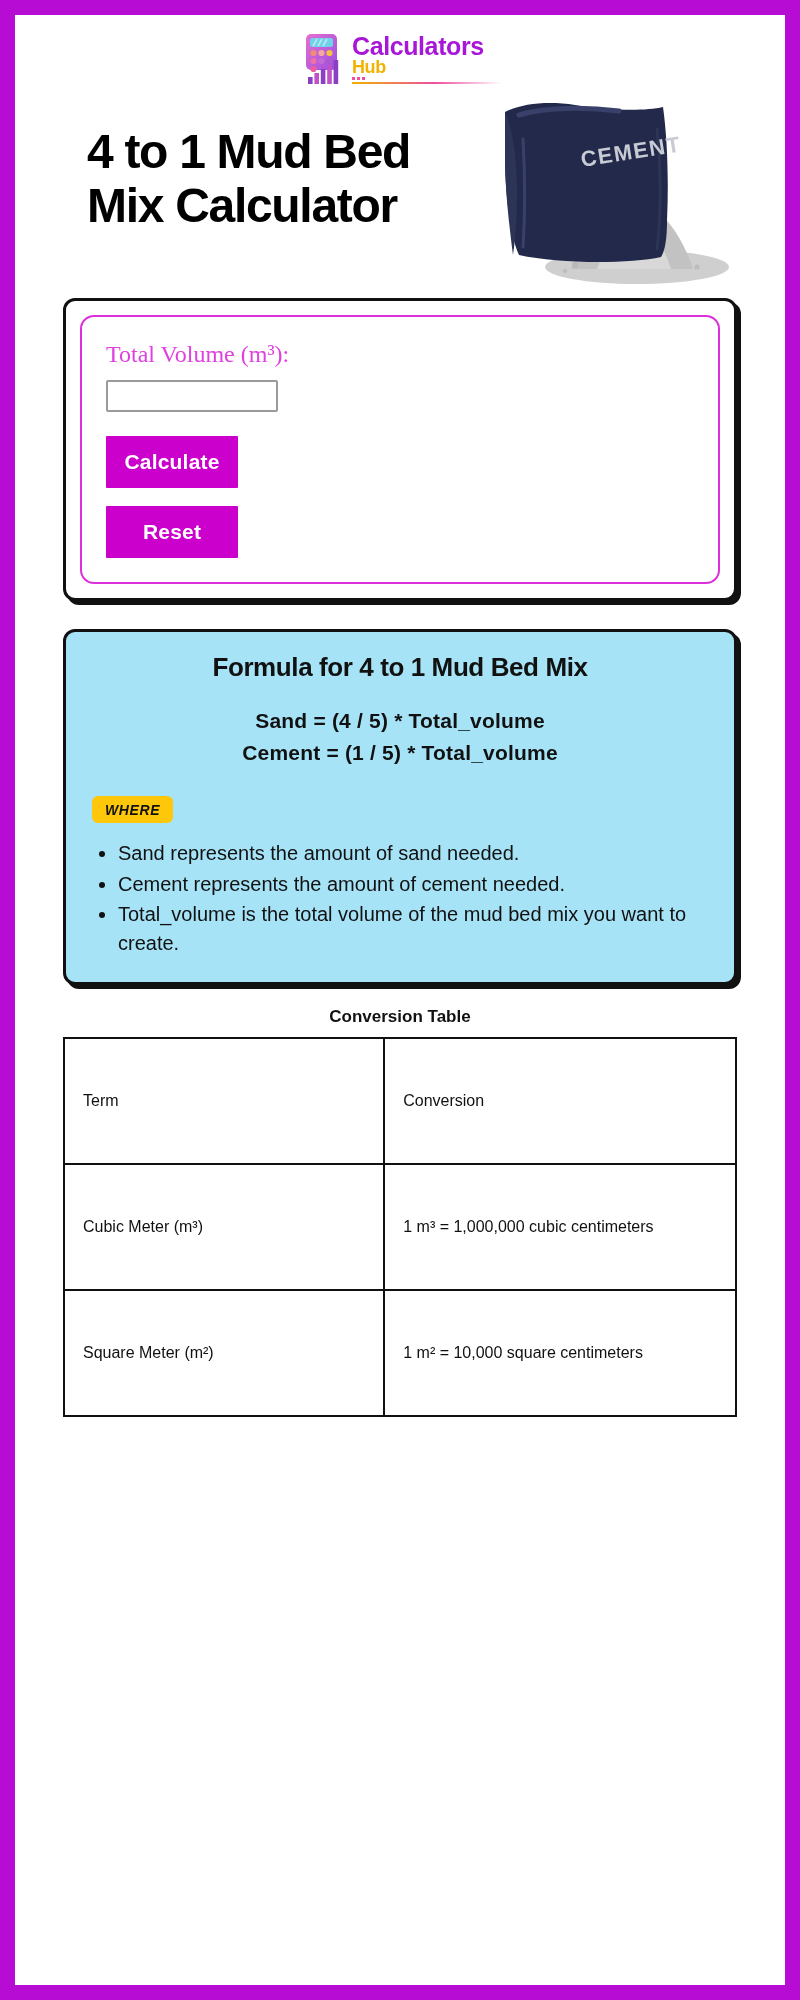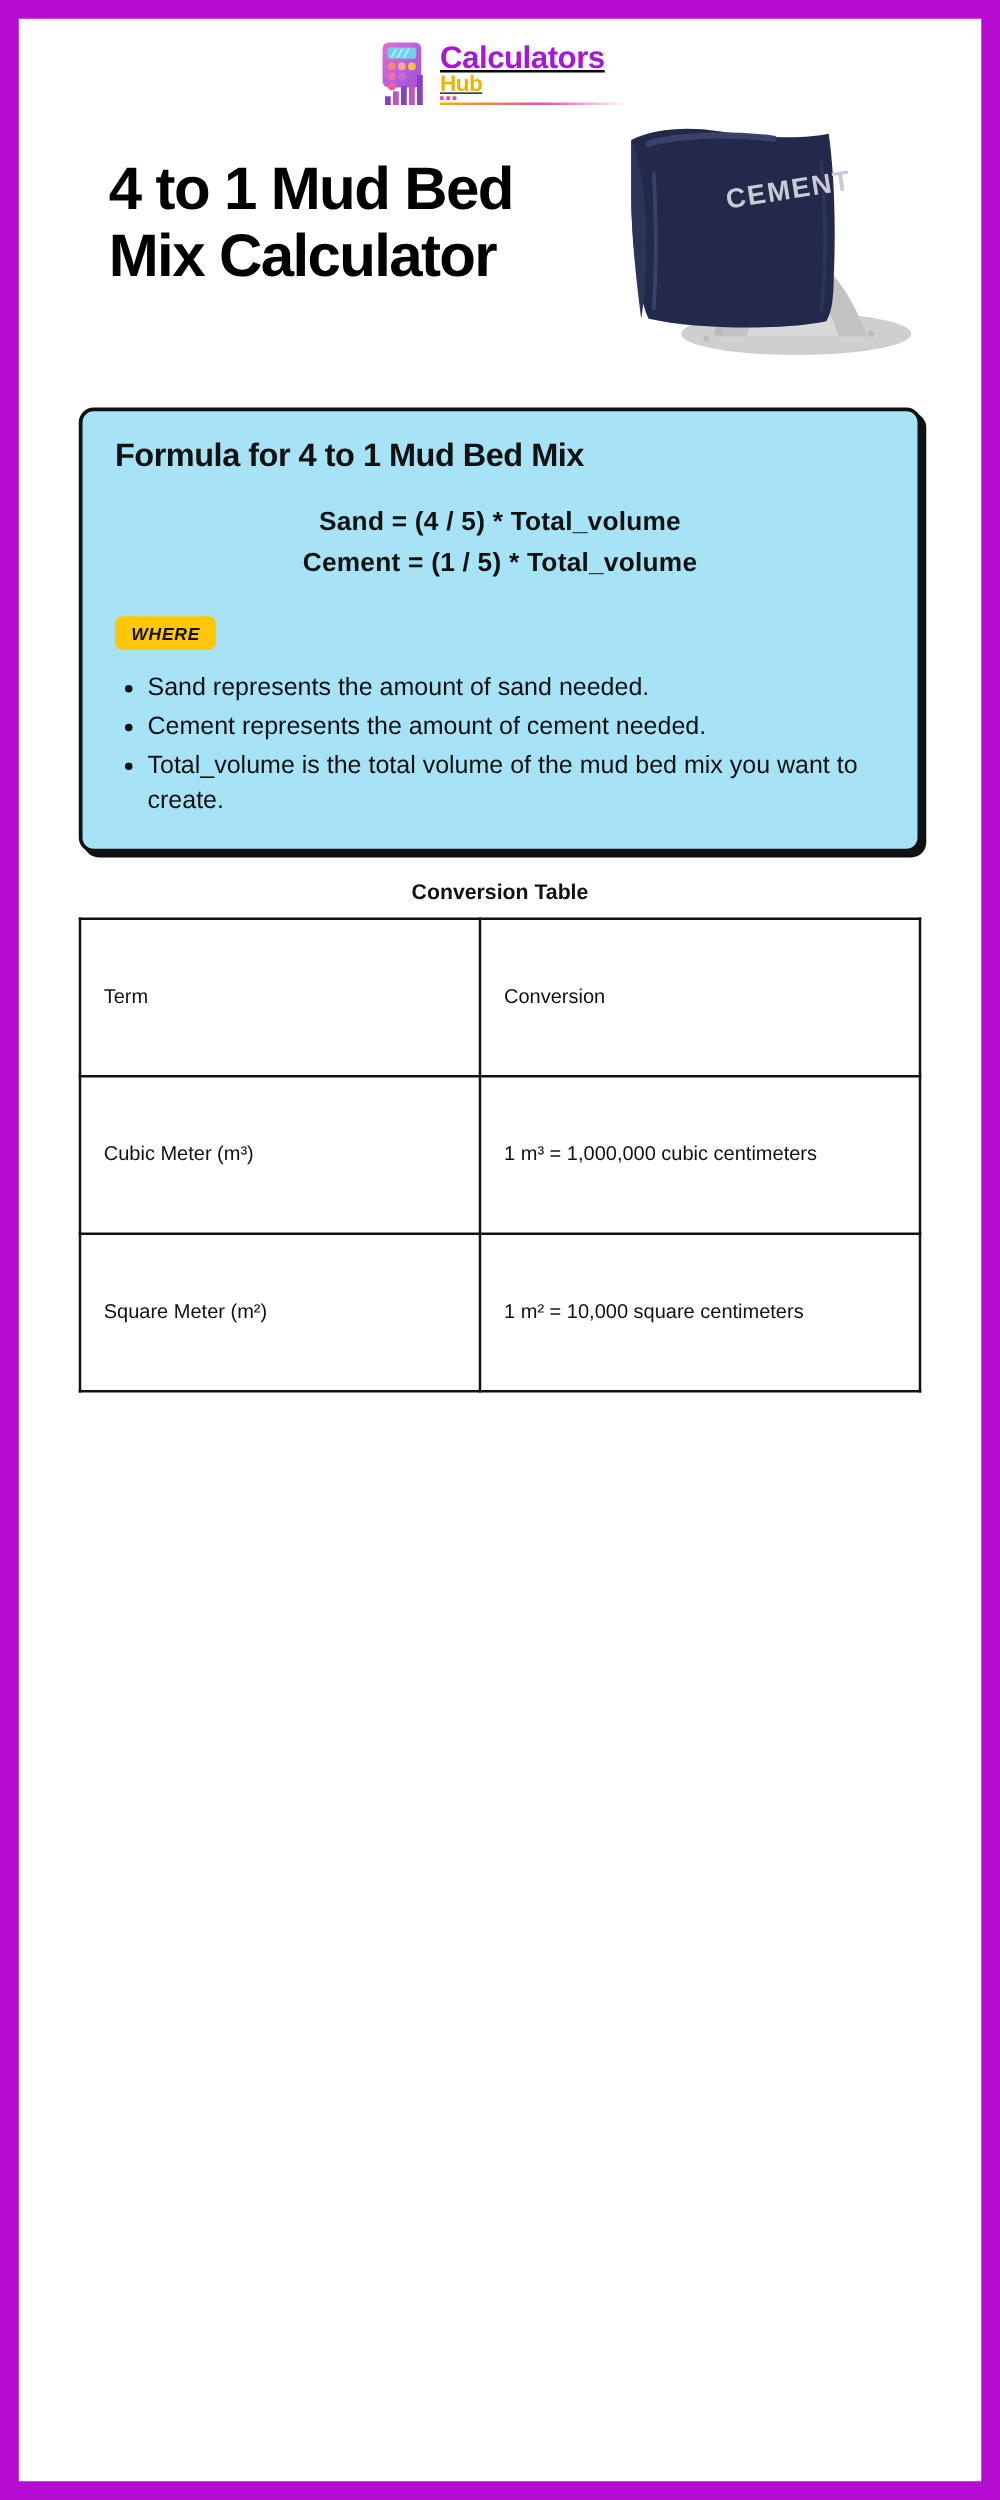--- a/index.html
+++ b/index.html
@@ -31,21 +31,20 @@
     padding: 12px 48px 0 48px;
   }
 
   
   .logo-row {
     display: flex;
     justify-content: center;
     align-items: flex-start;
     height: 64px;
     padding-top: 6px;
-    text-decoration: underline;
   }
   .logo {
     display: flex;
     align-items: flex-start;
     gap: 8px;
   }
   .logo-mark {
     width: 46px;
     height: 52px;
     position: relative;
@@ -199,20 +198,21 @@
   
   .formula-card {
     margin-top: 28px;
     background: #a6e3f7;
     border: 3px solid #111111;
     border-radius: 12px;
     box-shadow: 4px 4px 0 #111111;
     padding: 20px 26px 22px 26px;
   }
   .formula-title {
+    text-align: center;
     font-size: 26px;
     font-weight: bold;
     color: #111111;
     letter-spacing: -0.4px;
     margin-bottom: 22px;
   }
   .formula-eqs {
     text-align: center;
     font-size: 21px;
     font-weight: bold;
@@ -331,20 +331,28 @@
           <path d="M34 40 C36 76 36 118 34 148" transform="translate(10,2)" fill="none" stroke="#39416a" stroke-width="3" stroke-linecap="round"></path>
           <path d="M168 30 C172 70 172 116 168 150" transform="translate(10,2)" fill="none" stroke="#2d3556" stroke-width="3" stroke-linecap="round"></path>
           <text x="103" y="70" font-family="Liberation Sans, sans-serif" font-size="22" font-weight="bold" fill="#c8cbd4" letter-spacing="1.4" transform="rotate(-9 103 70)">CEMENT</text>
         </svg>
       </div>
     </div>
 
     <div class="row">
 
 
+      <div class="calc-card">
+        <div class="calc-inner">
+          <div class="calc-label">Total Volume (m³):</div>
+          <input class="calc-input" type="text" placeholder="" style="">
+          <button class="calc-btn">Calculate</button>
+          <button class="calc-btn reset">Reset</button>
+        </div>
+      </div>
 
     </div>
 
     <div class="formula-card">
       <div class="formula-title">Formula for 4 to 1 Mud Bed Mix</div>
       <div class="formula-eqs">
         <div>Sand = (4 / 5) * Total_volume</div>
         <div>Cement = (1 / 5) * Total_volume</div>
       </div>
       <div class="where-badge">WHERE</div>

